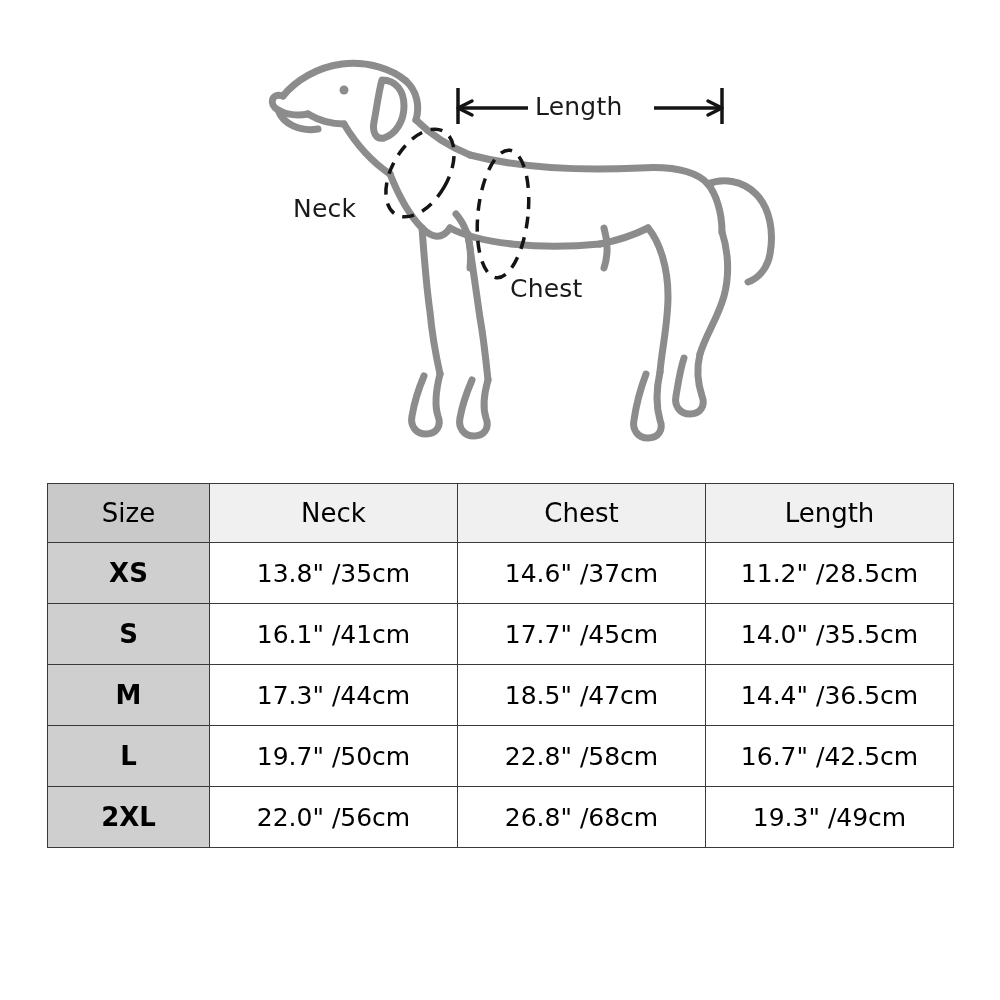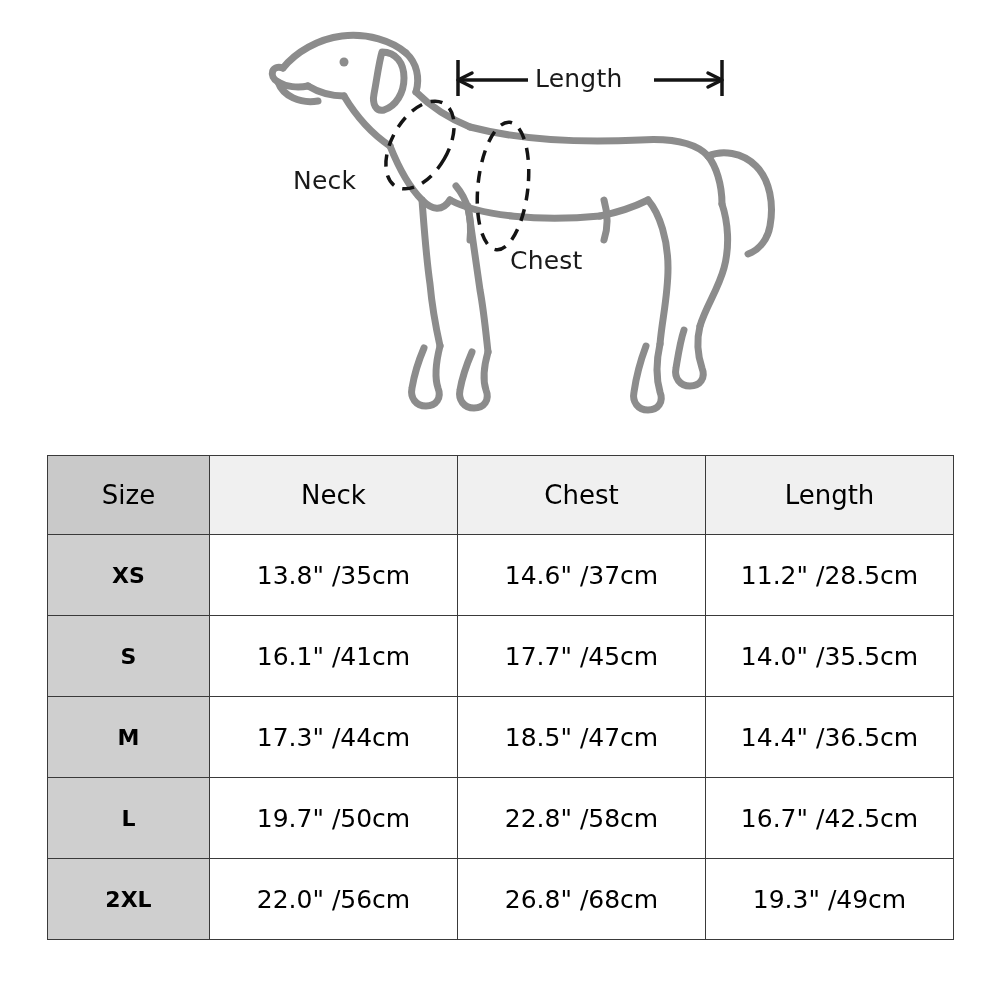--- a/index.html
+++ b/index.html
@@ -12,20 +12,21 @@
     height: 1000px;
     font-family: "DejaVu Sans", sans-serif;
     color: #000000;
     position: relative;
     overflow: hidden;
   }
   .page {
     width: 1000px;
     height: 747px;
     position: relative;
+    margin-top: 28px;
   }
 
   
   .diagram {
     position: absolute;
     left: 0;
     top: 0;
     width: 1000px;
     height: 445px;
   }
@@ -53,21 +54,21 @@
   table.size-table {
     border-collapse: collapse;
     width: 906px;
     table-layout: fixed;
   }
   table.size-table td, table.size-table th {
     border: 1.5px solid #3a3a3a;
     text-align: center;
     vertical-align: middle;
     font-weight: normal;
-    padding: 10px;
+    padding: 0;
   }
   col.c-size   { width: 162px; }
   col.c-neck   { width: 248px; }
   col.c-chest  { width: 248px; }
   col.c-length { width: 248px; }
 
   thead th {
     height: 58px;
     font-size: 26px;
     font-weight: bold;
@@ -76,21 +77,21 @@
   thead th.size-head {
     background: #c9c9c9;
   }
   tbody td {
     height: 60px;
     font-size: 25px;
     background: #ffffff;
   }
   tbody td.size-cell {
     background: #cfcfcf;
-    font-size: 22px;
+    font-size: 26px;
     font-weight: bold;
   }
 </style>
 </head>
 <body>
 
 <div class="page">
 
   <div class="diagram">
     <svg width="1000" height="445" viewBox="0 0 1000 445" xmlns="http://www.w3.org/2000/svg">

